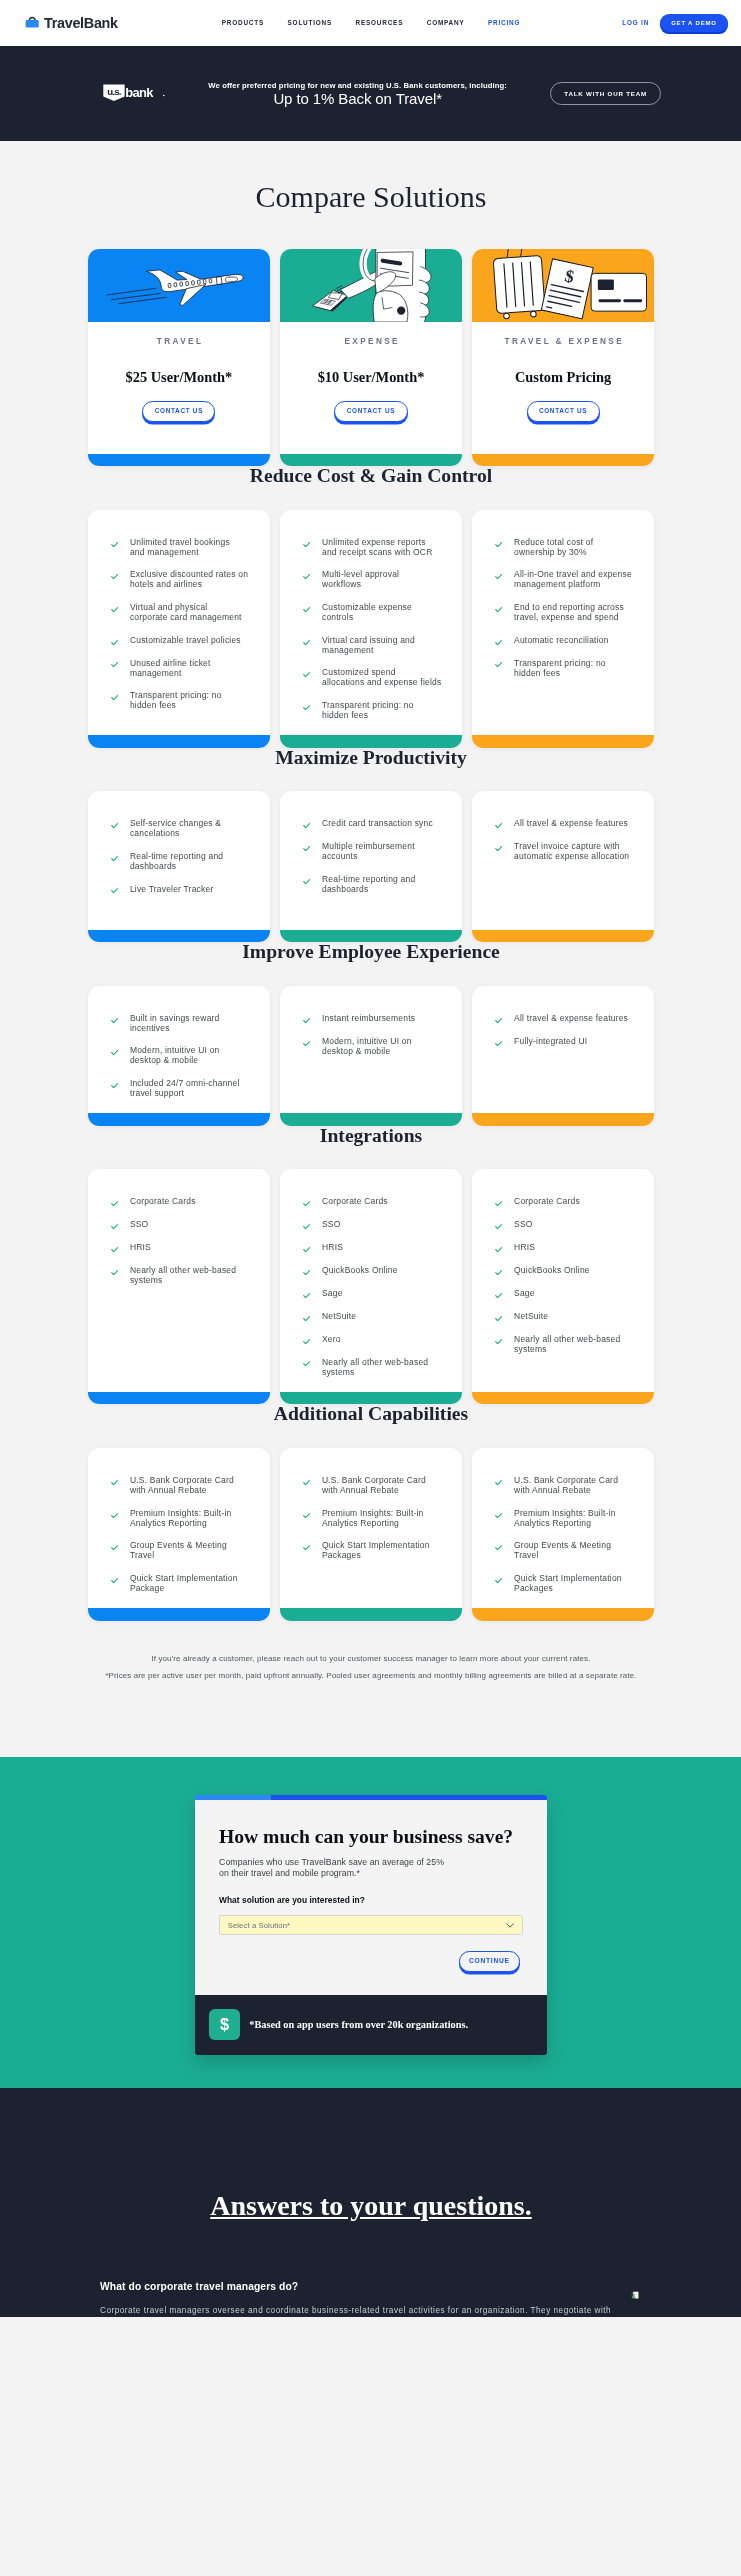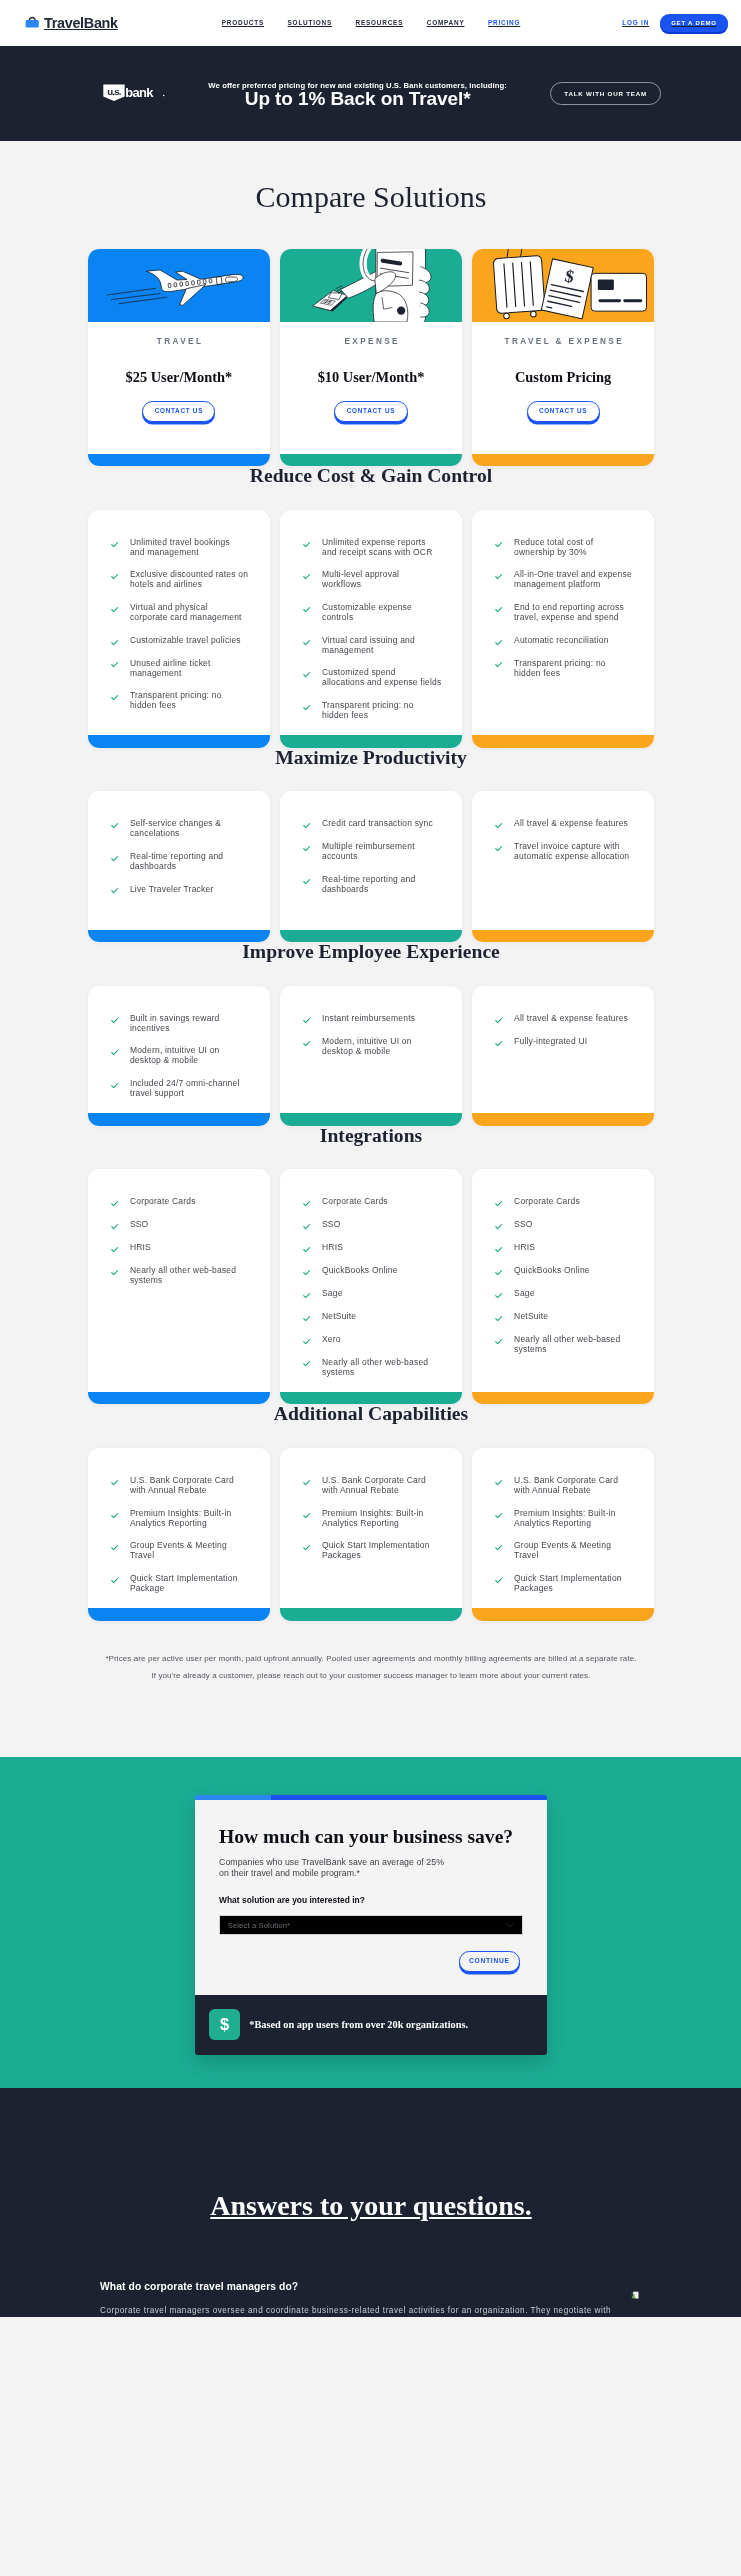--- a/index.html
+++ b/index.html
@@ -3,39 +3,39 @@
 <meta charset="utf-8">
 <title>Compare Solutions | TravelBank</title>
 <style>
 *{box-sizing:border-box;margin:0;padding:0;}
 html{width:742px;}
 body{width:742px;font-family:"Liberation Sans",sans-serif;background:#F3F3F4;color:#1C2230;}
 a{text-decoration:none;color:inherit;}
 .wrap{width:567px;margin:0 auto;}
 
 
-.nav{height:46px;background:#fff;display:flex;align-items:center;position:relative;z-index:5;text-decoration:underline;}
+.nav{height:46px;background:#fff;display:flex;align-items:center;position:relative;z-index:5;}
 .nav-inner{width:703px;margin:0 0 0 25px;display:flex;align-items:center;}
 .logo{display:flex;align-items:center;gap:4.6px;}
 .logo-text{font-size:14.4px;font-weight:700;letter-spacing:-0.3px;color:#212936;line-height:1;}
 .nav-links{display:flex;gap:23.5px;margin-left:104px;}
 .nav-links a{font-size:6.4px;font-weight:700;letter-spacing:0.8px;color:#212936;line-height:1;}
 .nav-links a.active{color:#1A53F0;}
 .nav-right{margin-left:auto;display:flex;align-items:center;gap:10.8px;}
 .login{font-size:6.4px;font-weight:700;letter-spacing:0.8px;color:#1A53F0;line-height:1;}
 .btn-demo{background:#1A53F0;color:#fff;font-size:6px;font-weight:700;letter-spacing:0.6px;
  padding:6.7px 11.3px 6.2px;border-radius:13.4px;display:inline-block;box-shadow:0 2.1px 0 #0B3AD4;line-height:1;letter-spacing:0.8px;}
 
 
 .banner{background:#1C2230;height:95px;display:flex;align-items:center;}
 .banner-inner{width:558px;margin:0 0 0 103px;display:flex;align-items:center;}
 .usb{width:62px;flex:0 0 62px;display:flex;align-items:center;}
 .banner-text{flex:1;text-align:center;color:#fff;}
 .banner-l1{font-size:7.7px;font-weight:700;margin-bottom:0;letter-spacing:0.1px;line-height:6.3px;}
-.banner-l2{font-size:19px;font-weight:700;letter-spacing:-0.1px;line-height:11.2px;margin-top:4px;}
+.banner-l2{font-size:15px;font-weight:400;letter-spacing:-0.1px;line-height:11.2px;margin-top:4px;}
 .btn-outline{border:0.5px solid #8E96A4;border-radius:13.4px;color:#fff;font-size:6.2px;font-weight:700;
  letter-spacing:0.8px;padding:7.7px 13px 7.2px;white-space:nowrap;display:inline-block;line-height:1;}
 
 
 .h2{font-family:"Liberation Serif",serif;font-weight:700;font-size:19.6px;text-align:center;color:#1C2230;line-height:1;}
 .h1{font-family:"Liberation Serif",serif;font-weight:400;font-size:30px;text-align:center;color:#1C2230;line-height:1;}
 
 
 .compare{padding-top:41px;}
 .cards{display:flex;gap:9.3px;margin-top:37px;}
@@ -72,21 +72,21 @@
 
 
 .savings{background:#1BAC94;padding:38px 12px 33px;}
 .savebox{width:352px;margin:0 auto;border-radius:3.1px;overflow:hidden;box-shadow:0 7.2px 18.5px rgba(0,0,0,.16);}
 .savebar{height:5.7px;display:flex;}
 .savebar i{display:block;height:100%;}
 .saveform{background:#F4F4F4;padding:27px 24px 23px;}
 .save-h{font-family:"Liberation Serif",serif;font-weight:700;font-size:19.6px;color:#0B0E14;line-height:1;}
 .save-sub{font-size:8.8px;line-height:10.8px;color:#3B3F47;margin-top:10.3px;letter-spacing:0.03px;}
 .save-q{font-size:8.4px;font-weight:700;color:#0B0E14;margin-top:16px;letter-spacing:0.03px;line-height:1.2;}
-.save-select{margin-top:10.3px;height:20px;background:#000000;border:0.5px solid #D5D5D8;border-radius:1.5px;
+.save-select{margin-top:10.3px;height:20px;background:#fef9c3;border:0.5px solid #D5D5D8;border-radius:1.5px;
  display:flex;align-items:center;padding:0 7.7px;font-size:7.7px;color:#6B6F77;position:relative;letter-spacing:0.1px;}
 .save-select .chev{position:absolute;right:7.7px;top:7.2px;}
 .save-actions{text-align:right;margin-top:16px;padding-right:3.1px;}
 .btn-continue{display:inline-block;border:1.2px solid #1A53F0;color:#1A53F0;background:#F4F4F4;border-radius:10.3px;
  font-size:6.7px;font-weight:700;letter-spacing:0.7px;padding:6.2px 9.3px 5.7px;box-shadow:0 2.6px 0 #1A53F0;line-height:1;}
 .savefoot{background:#1C2230;padding:14.4px 14px;display:flex;align-items:center;gap:9.3px;}
 .savefoot .badge{width:31px;height:31px;background:#20AE90;border-radius:5.7px;display:flex;align-items:center;justify-content:center;}
 .savefoot .t{color:#fff;font-size:10.3px;font-weight:700;font-family:"Liberation Serif",serif;letter-spacing:0;}
 
 
@@ -750,22 +750,22 @@
               </svg>
               <span class="txt"><span>Quick Start Implementation</span><br><span>Packages</span></span>
             </div>
   </div>
           <div class="fcard-foot" style="background:#FBA51D"></div>
         </div>
  </div>
     </div>
 </div>
 <div class="disc">
+ <p>If you're already a customer, please reach out to your customer success manager to learn more about your current rates.</p>
  <p>*Prices are per active user per month, paid upfront annually. Pooled user agreements and monthly billing agreements are billed at a separate rate.</p>
- <p>If you're already a customer, please reach out to your customer success manager to learn more about your current rates.</p>
 </div>
 <div class="savings">
  <div class="savebox">
   <div class="savebar">
         <i style="background:#2A87F5;width:21.5%"></i>
         <i style="background:#1A53F0;width:78.5%"></i>
       </div>
   <div class="saveform">
    <div class="save-h">How much can your business save?</div>
    <div class="save-sub"><span>Companies who use TravelBank save an average of 25%</span><br><span>on their travel and mobile program.*</span></div>

